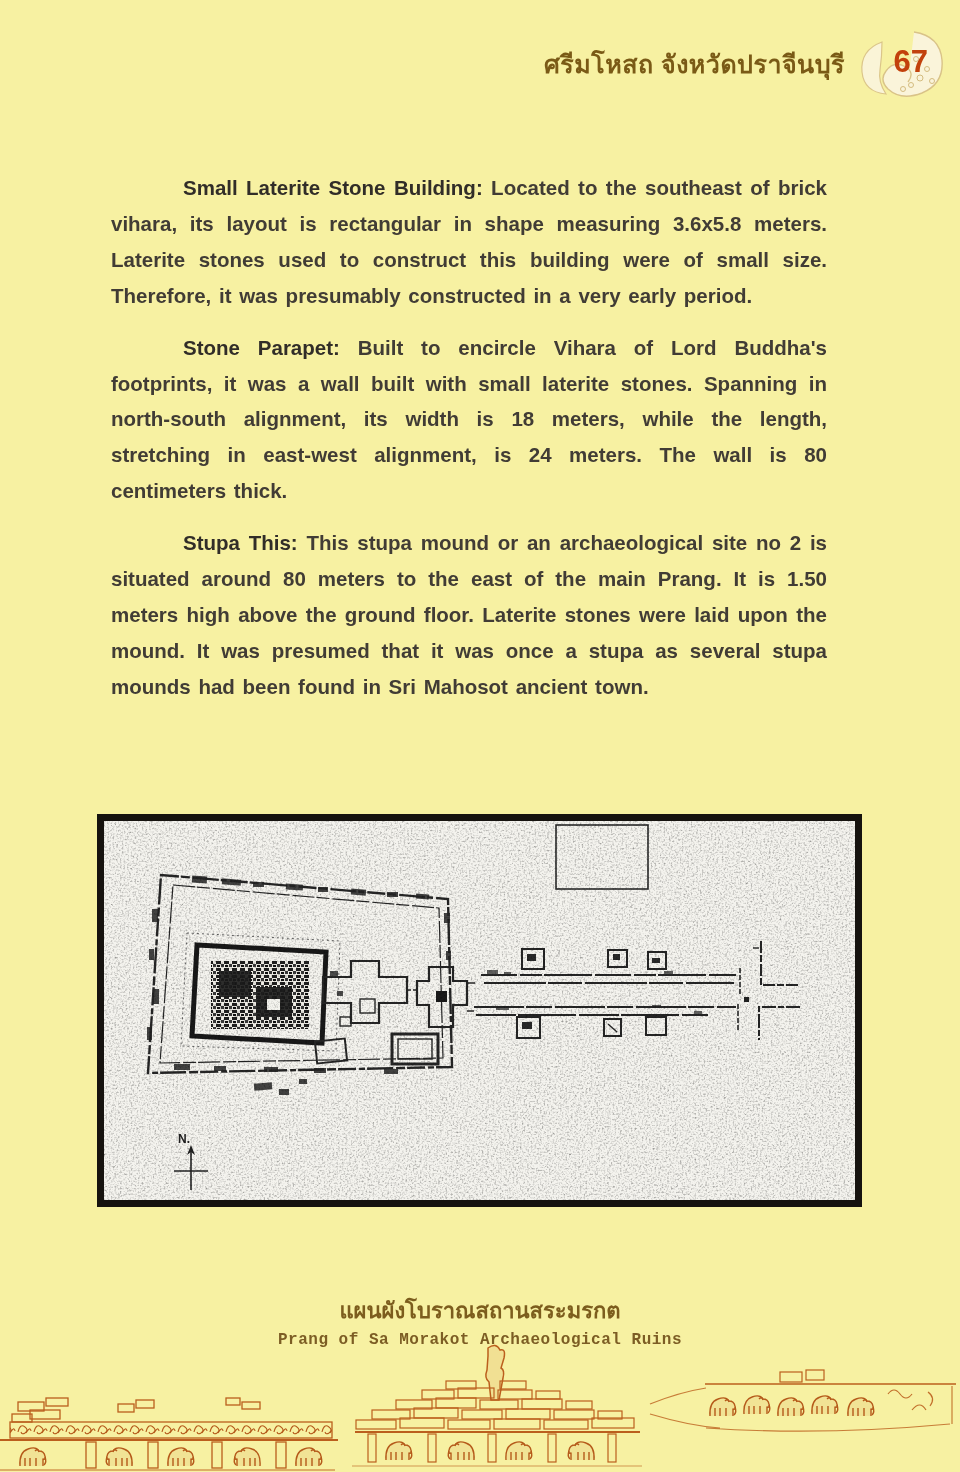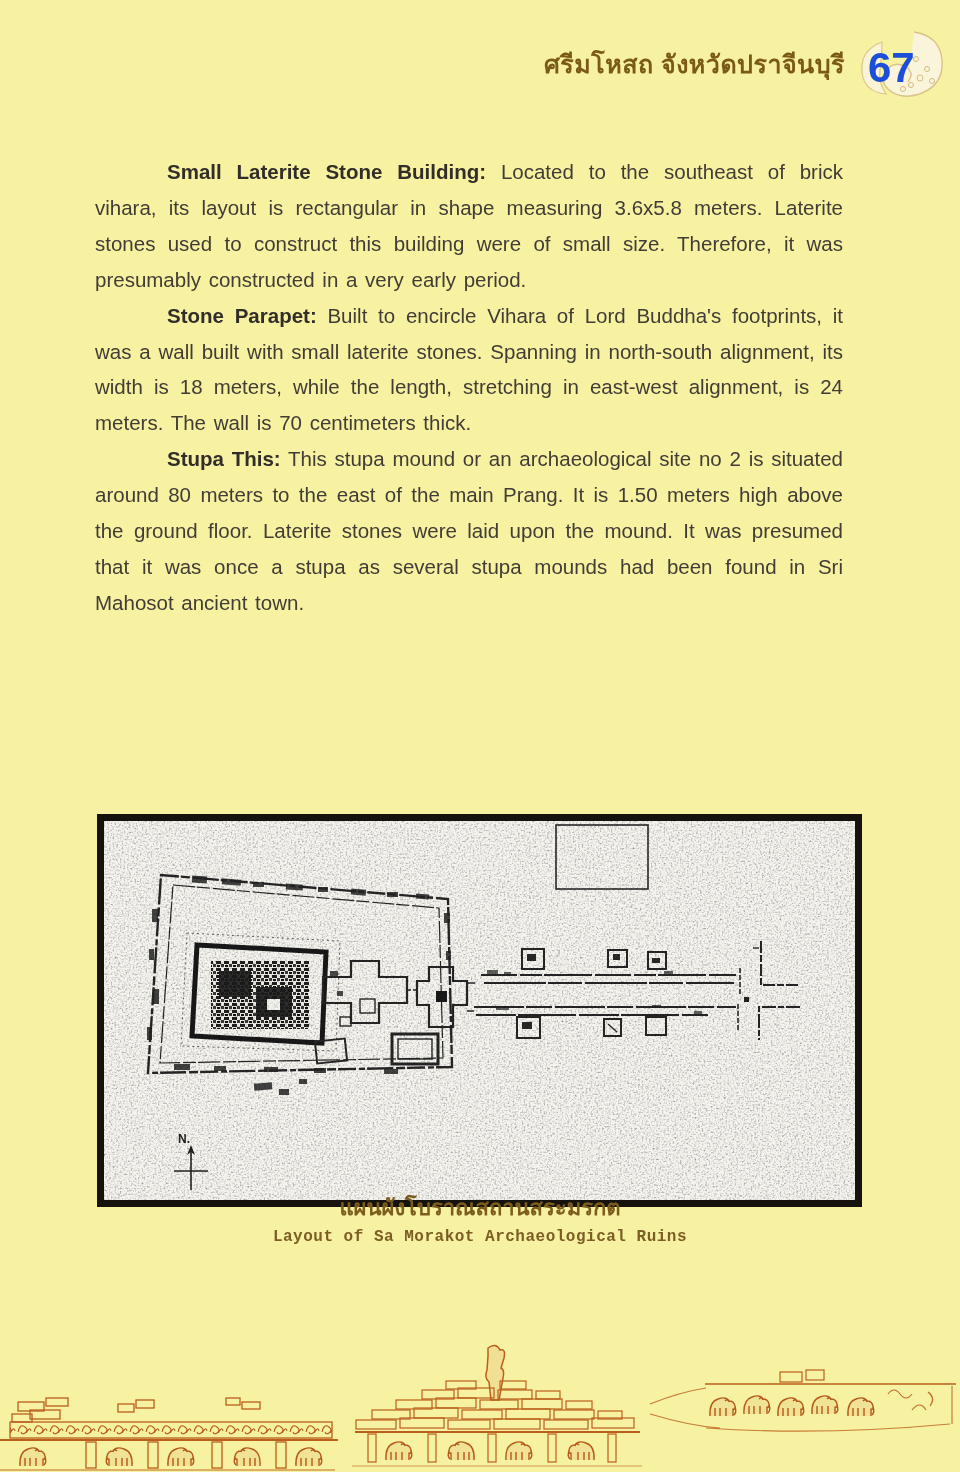--- a/index.html
+++ b/index.html
@@ -3,34 +3,34 @@
 <meta charset="utf-8">
 <style>
   html,body{margin:0;padding:0;background:#f6f09e;}
   .page{position:relative;width:960px;height:1472px;background:#f7f1a2;overflow:hidden;
         font-family:"Liberation Sans",sans-serif;}
   
   .header-row{position:absolute;top:44px;left:0;width:845px;text-align:right;}
   .thai-title{font-size:25px;font-weight:bold;color:#7a5a16;letter-spacing:.5px;margin-left:32px;}
   .pagenum-wrap{position:absolute;left:848px;top:26px;width:108px;height:88px;}
   .pagenum-wrap svg{position:absolute;left:0;top:0;}
-  .pagenum{position:absolute;left:20px;top:18px;width:60px;text-align:left;
-           font-size:42px;font-weight:bold;color:#1d4ed8;}
+  .pagenum{position:absolute;left:20px;top:18px;width:60px;text-align:right;
+           font-size:31px;font-weight:bold;color:#c2410c;}
   
   .bodytext{position:absolute;left:95px;top:154px;width:748px;
             font-size:20.5px;line-height:35.9px;color:#413c35;
             text-align:justify;word-spacing:2px;}
-  .bodytext p{margin:0;text-indent:72px;}
+  .bodytext p{margin:16px;text-indent:72px;font-weight:bold;}
   .bodytext b{color:#312d28;}
   
   .figure-frame{position:absolute;left:97px;top:814px;width:765px;height:393px;
                 background:#16130f;padding:7px;box-sizing:border-box;}
   .figure-frame svg{display:block;background:#f4f3ee;}
   
-  .captions{position:absolute;top:1190px;left:0;width:960px;text-align:center;color:#7c5d1d;}
+  .captions{position:absolute;top:1293px;left:0;width:960px;text-align:center;color:#7c5d1d;}
   .cap-thai{font-size:22px;font-weight:bold;}
   .cap-en{margin-top:3px;font-family:"Liberation Mono","DejaVu Sans Mono",monospace;
           font-weight:bold;font-size:16px;letter-spacing:.5px;color:#7c5d24;}
   
   .footer-art{position:absolute;left:0;top:1340px;width:960px;height:132px;}
 </style>
 </head>
 <body>
 
 <div class="page">
@@ -49,21 +49,21 @@
           <circle cx="55" cy="63" r="2.5"></circle>
         <circle cx="68" cy="33" r="2.5"></circle>
           <circle cx="84" cy="55" r="2.5"></circle>
       </g>
     </svg>
     <span class="pagenum">67</span>
   </div>
 
   <div class="bodytext">
     <p><b>Small Laterite Stone Building:</b><span> Located to the southeast of brick vihara, its layout is rectangular in shape measuring 3.6x5.8 meters. Laterite stones used to construct this building were of small size. Therefore, it was presumably constructed in a very early period.</span></p>
-    <p><b>Stone Parapet:</b><span> Built to encircle Vihara of Lord Buddha's footprints, it was a wall built with small laterite stones. Spanning in north-south alignment, its width is 18 meters, while the length, stretching in east-west alignment, is 24 meters. The wall is 70 centimeters thick.</span></p>
+    <p><b>Stone Parapet:</b><span> Built to encircle Vihara of Lord Buddha's footprints, it was a wall built with small laterite stones. Spanning in north-south alignment, its width is 18 meters, while the length, stretching in east-west alignment, is 24 meters. The wall is 80 centimeters thick.</span></p>
     <p><b>Stupa This:</b><span> This stupa mound or an archaeological site no 2 is situated around 80 meters to the east of the main Prang. It is 1.50 meters high above the ground floor. Laterite stones were laid upon the mound. It was presumed that it was once a stupa as several stupa mounds had been found in Sri Mahosot ancient town.</span></p>
   </div>
 
   <div class="figure-frame">
     <svg width="751" height="379" viewBox="0 0 751 379">
       <defs>
         <pattern id="dense" width="8" height="7" patternUnits="userSpaceOnUse">
           <rect width="8" height="7" fill="#efede6"></rect>
           <rect x="0" y="0" width="5" height="3" fill="#202020"></rect>
           <rect x="5" y="3" width="3" height="3" fill="#3a3a3a"></rect>
@@ -182,21 +182,21 @@
         <polygon points="87,324 83,334 87,331 91,334" fill="#222" stroke="none"></polygon>
         <path d="M70,350 H104" stroke-width="1.4"></path>
       </g>
 
       <rect x="0" y="0" width="751" height="379" filter="url(#speckle)" opacity="0.45"></rect>
     </svg>
   </div>
 
   <div class="captions">
     <div class="cap-thai">แผนผังโบราณสถานสระมรกต</div>
-    <div class="cap-en">Layout of Sa Morakot Archaeological Ruins</div>
+    <div class="cap-en">Prang of Sa Morakot Archaeological Ruins</div>
   </div>
 
   <svg class="footer-art" viewBox="0 0 960 132">
     <defs>
       <g id="eleph" stroke="#b55a1a" fill="rgba(196,106,40,0.10)" stroke-width="1.4" stroke-linejoin="round">
         <path d="M2,24 Q1,10 10,7 Q18,4 21,9 Q26,9 27,14 Q28,18 25,17 L25,24"></path>
         <path d="M7,16 V24 M12,16 V24 M18,16 V24" fill="none"></path>
         <path d="M27,15 Q29,20 26,23 M17,9 q3,-3 4,1" fill="none"></path>
       </g>
       <pattern id="scroll" width="16" height="16" patternUnits="userSpaceOnUse">

